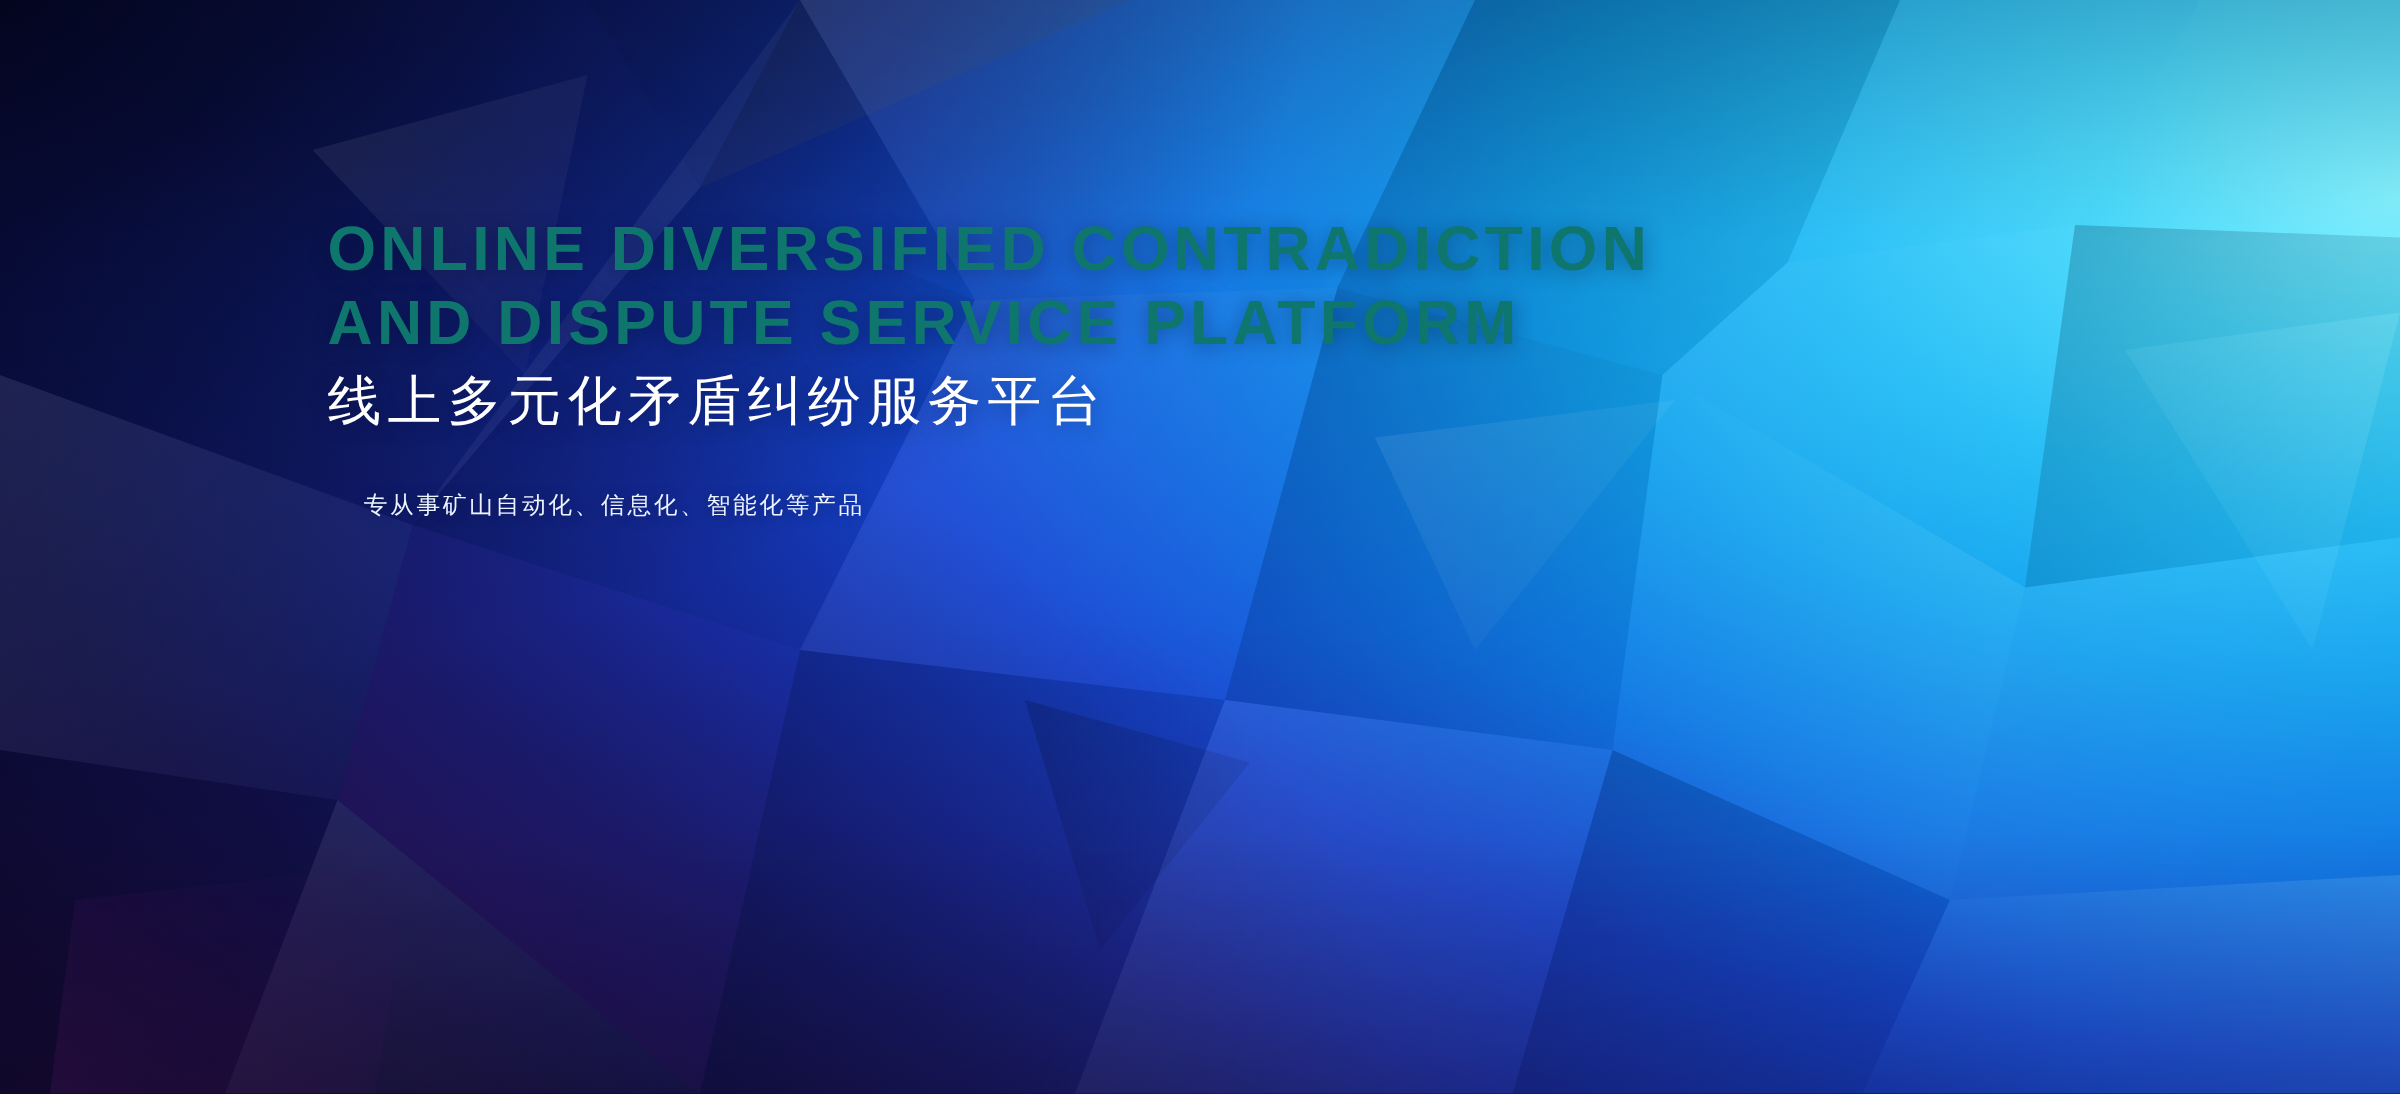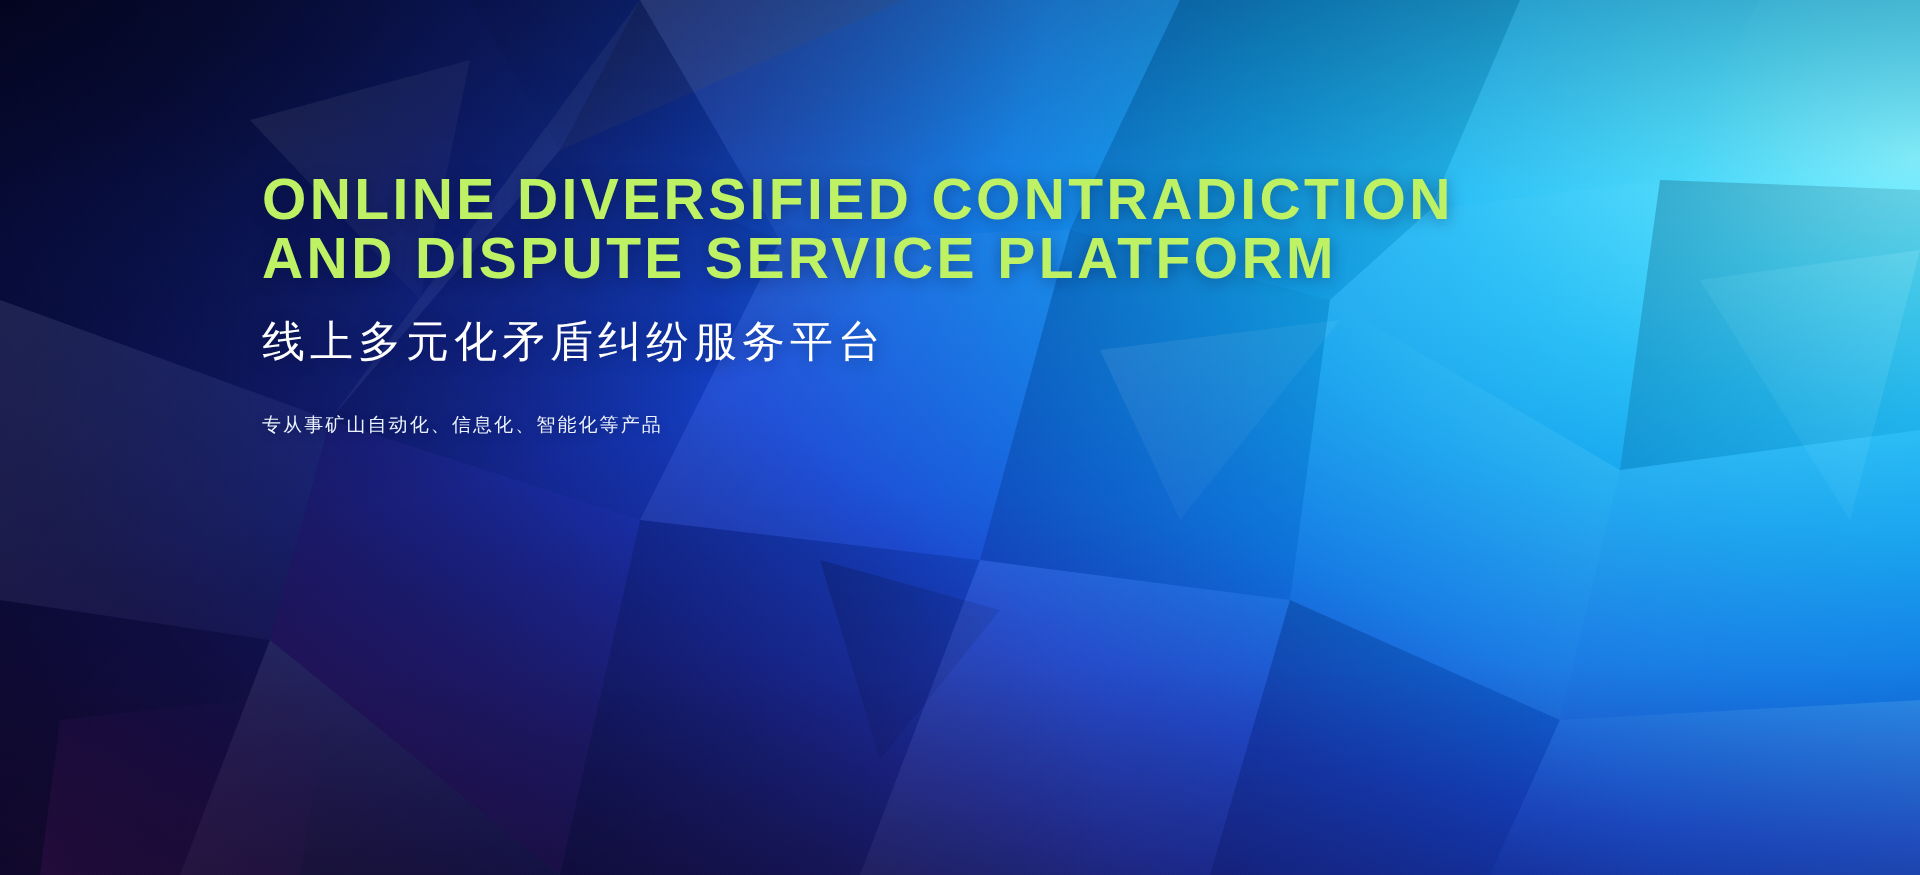--- a/index.html
+++ b/index.html
@@ -51,42 +51,43 @@
 
   
   .content {
     position:absolute;
     left:262px;
     top:170px;
     width:1300px;
   }
 
   .title-en {
-    color:#bef264;
-    font-size:57px;
+    color:#0f766e;
+    font-size:50px;
     line-height:59px;
     font-weight:700;
     letter-spacing:3.4px;
     text-transform:uppercase;
     white-space:pre-line;
     text-shadow:0 2px 16px rgba(2,10,50,0.38);
   }
 
   .title-cn {
-    margin-top:28px;
+    margin-top:8px;
     color:#ffffff;
     font-size:43px;
     line-height:50px;
     font-weight:400;
     letter-spacing:5px;
     text-shadow:0 2px 16px rgba(2,10,50,0.38);
   }
 
   .subtitle {
     margin-top:42px;
+    margin-left:29px;
   }
   .subtitle-line {
     color:#eaf3ff;
     font-size:19px;
     line-height:34px;
     font-weight:400;
     letter-spacing:2.1px;
     text-shadow:0 1px 10px rgba(2,10,50,0.35);
   }
 </style>

